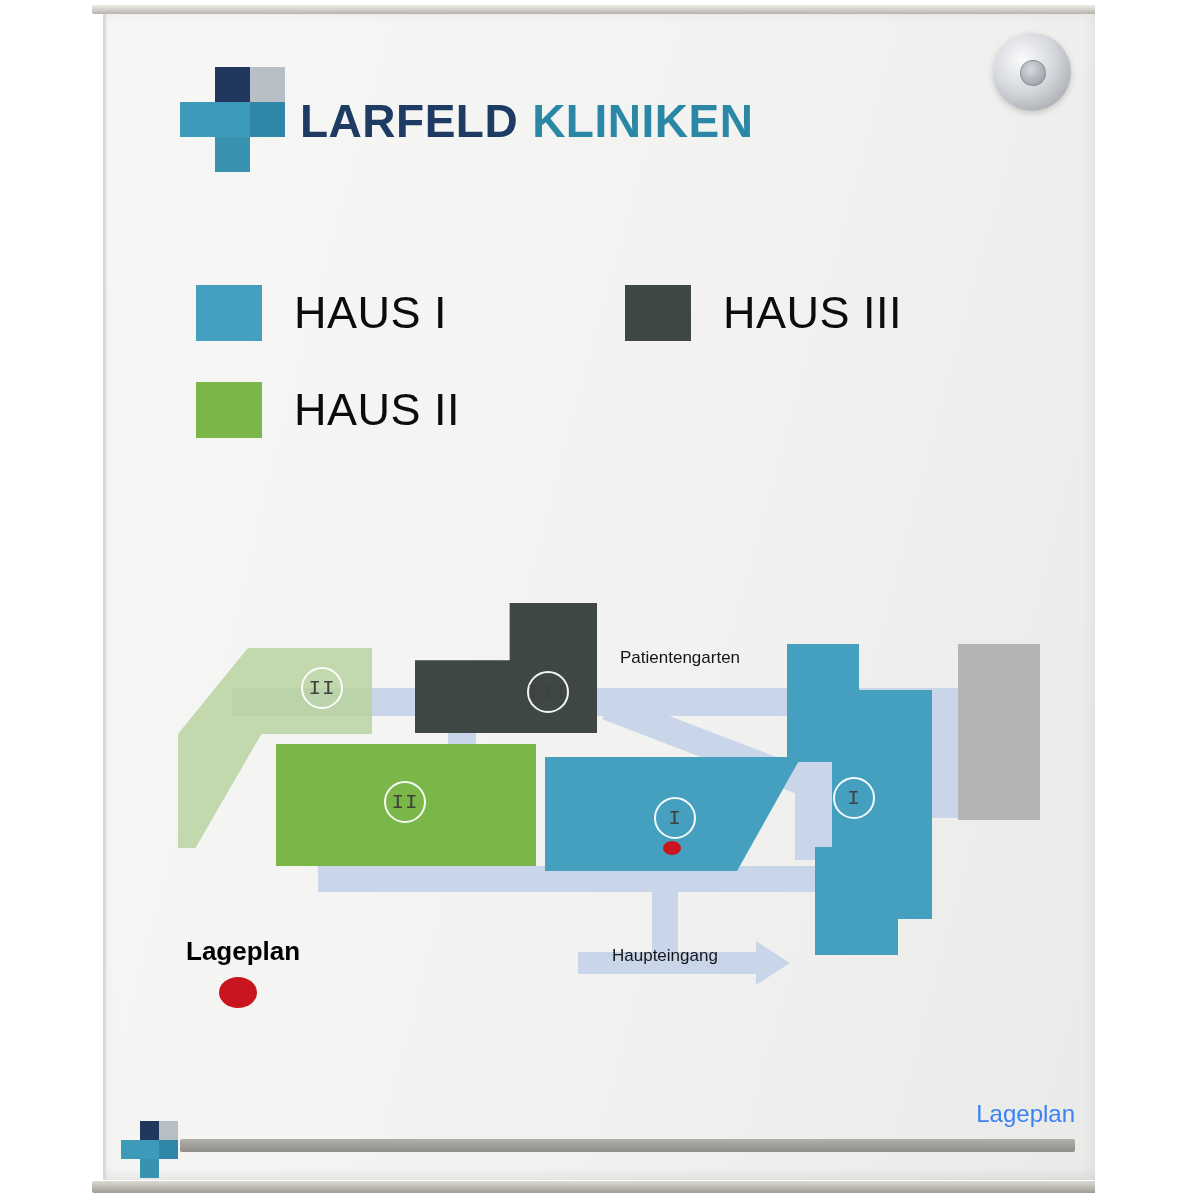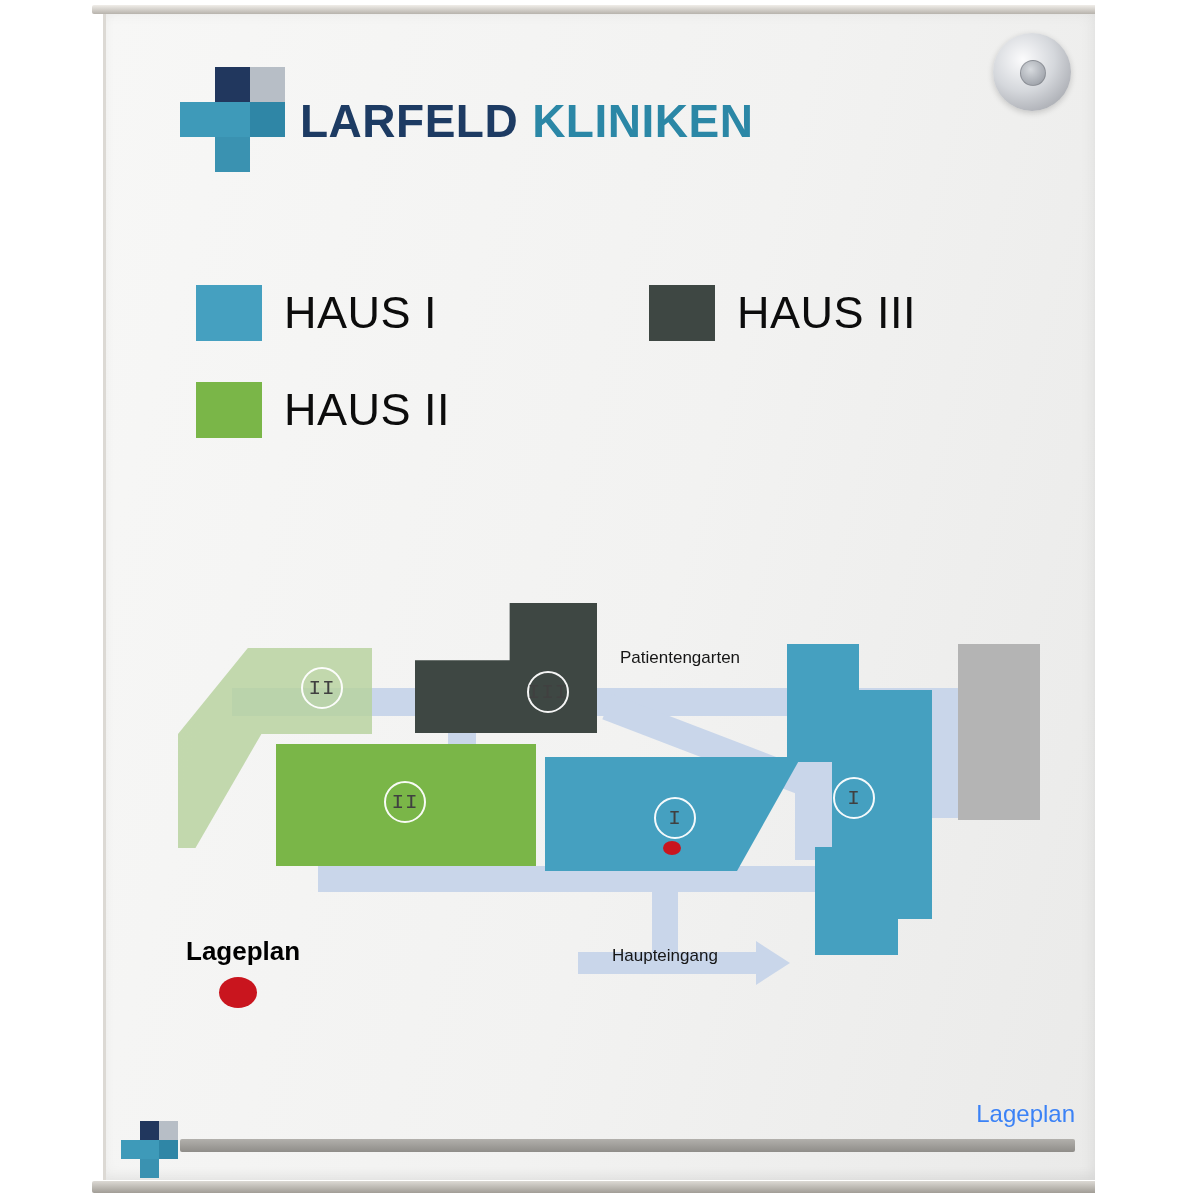--- a/index.html
+++ b/index.html
@@ -34,21 +34,21 @@
   .cross .r {left:calc(2*var(--s));top:var(--s);background:#2f86a6;}
   .cross .b {left:var(--s);top:calc(2*var(--s));background:#3a92b1;}
 
   
   .brand{position:absolute;left:300px;top:68px;height:105px;display:flex;align-items:center;
          font-weight:bold;font-size:46px;letter-spacing:.5px;}
   .brand .primary{color:#1d3b63;margin-right:14px;}
   .brand .secondary{color:#2b87a6;}
 
   
-  .legend-item{position:absolute;display:flex;align-items:center;gap:22px;height:58px;}
+  .legend-item{position:absolute;display:flex;align-items:center;gap:32px;height:58px;}
   .swatch{width:66px;height:56px;flex:0 0 66px;}
   .sw-teal{background:#45a0c0;}
   .sw-green{background:#7ab648;}
   .sw-dark{background:#3e4743;}
   .sw-gray{background:#b4b4b4;}
   .legend-label{font-size:45px;color:#0c0c0c;letter-spacing:.5px;white-space:nowrap;}
 
   
   .path{position:absolute;background:#c9d6ea;z-index:1;}
   .bldg{position:absolute;z-index:2;}
@@ -113,21 +113,21 @@
   </div>
 
   <div class="legend-item" style="left:196px;top:284px;">
     <span class="swatch sw-teal"></span>
     <span class="legend-label">HAUS I</span>
   </div>
   <div class="legend-item" style="left:196px;top:381px;align-items:center;">
     <span class="swatch sw-green"></span>
     <span class="legend-label">HAUS II</span>
   </div>
-  <div class="legend-item" style="left:625px;top:284px;margin-left:24px;">
+  <div class="legend-item" style="left:625px;top:284px;">
     <span class="swatch sw-dark"></span>
     <span class="legend-label">HAUS III</span>
   </div>
 
   <div class="path" style="left:232px;top:688px;width:726px;height:28px;"></div>
   <div class="path" style="left:448px;top:714px;width:28px;height:38px;"></div>
   <div class="path" style="left:612px;top:694px;width:210px;height:27px;transform:rotate(21deg);transform-origin:0 0;"></div>
   <div class="path" style="left:318px;top:866px;width:500px;height:26px;"></div>
   <div class="path" style="left:652px;top:845px;width:26px;height:122px;"></div>
   <div class="path" style="left:578px;top:952px;width:180px;height:22px;"></div>

